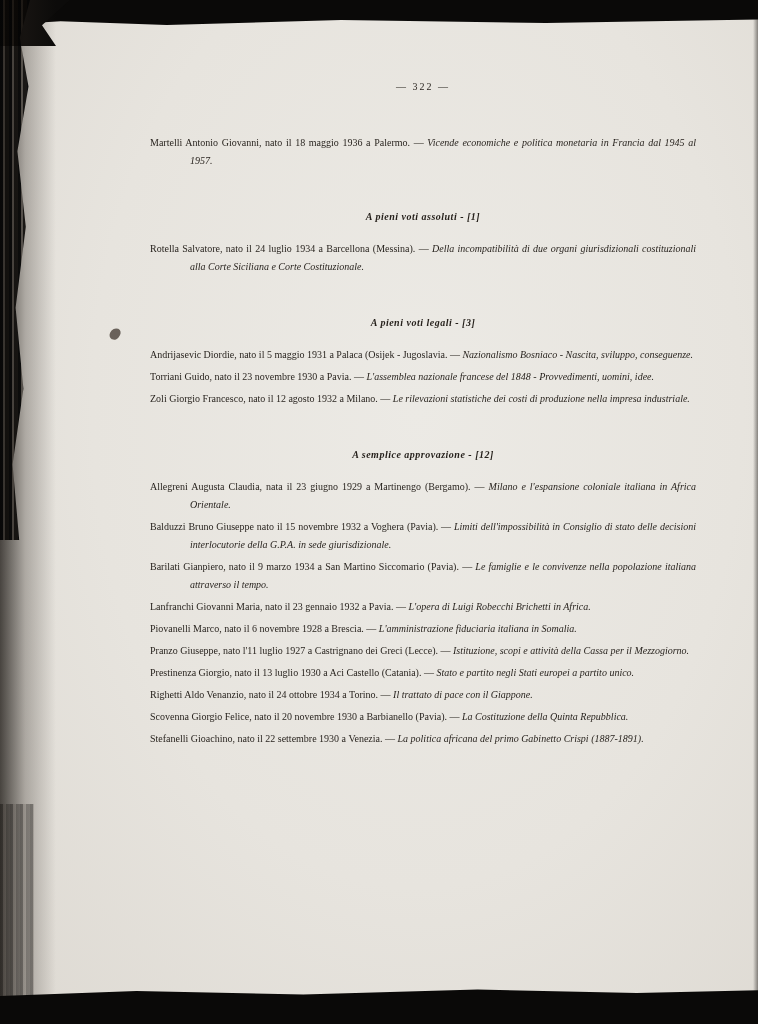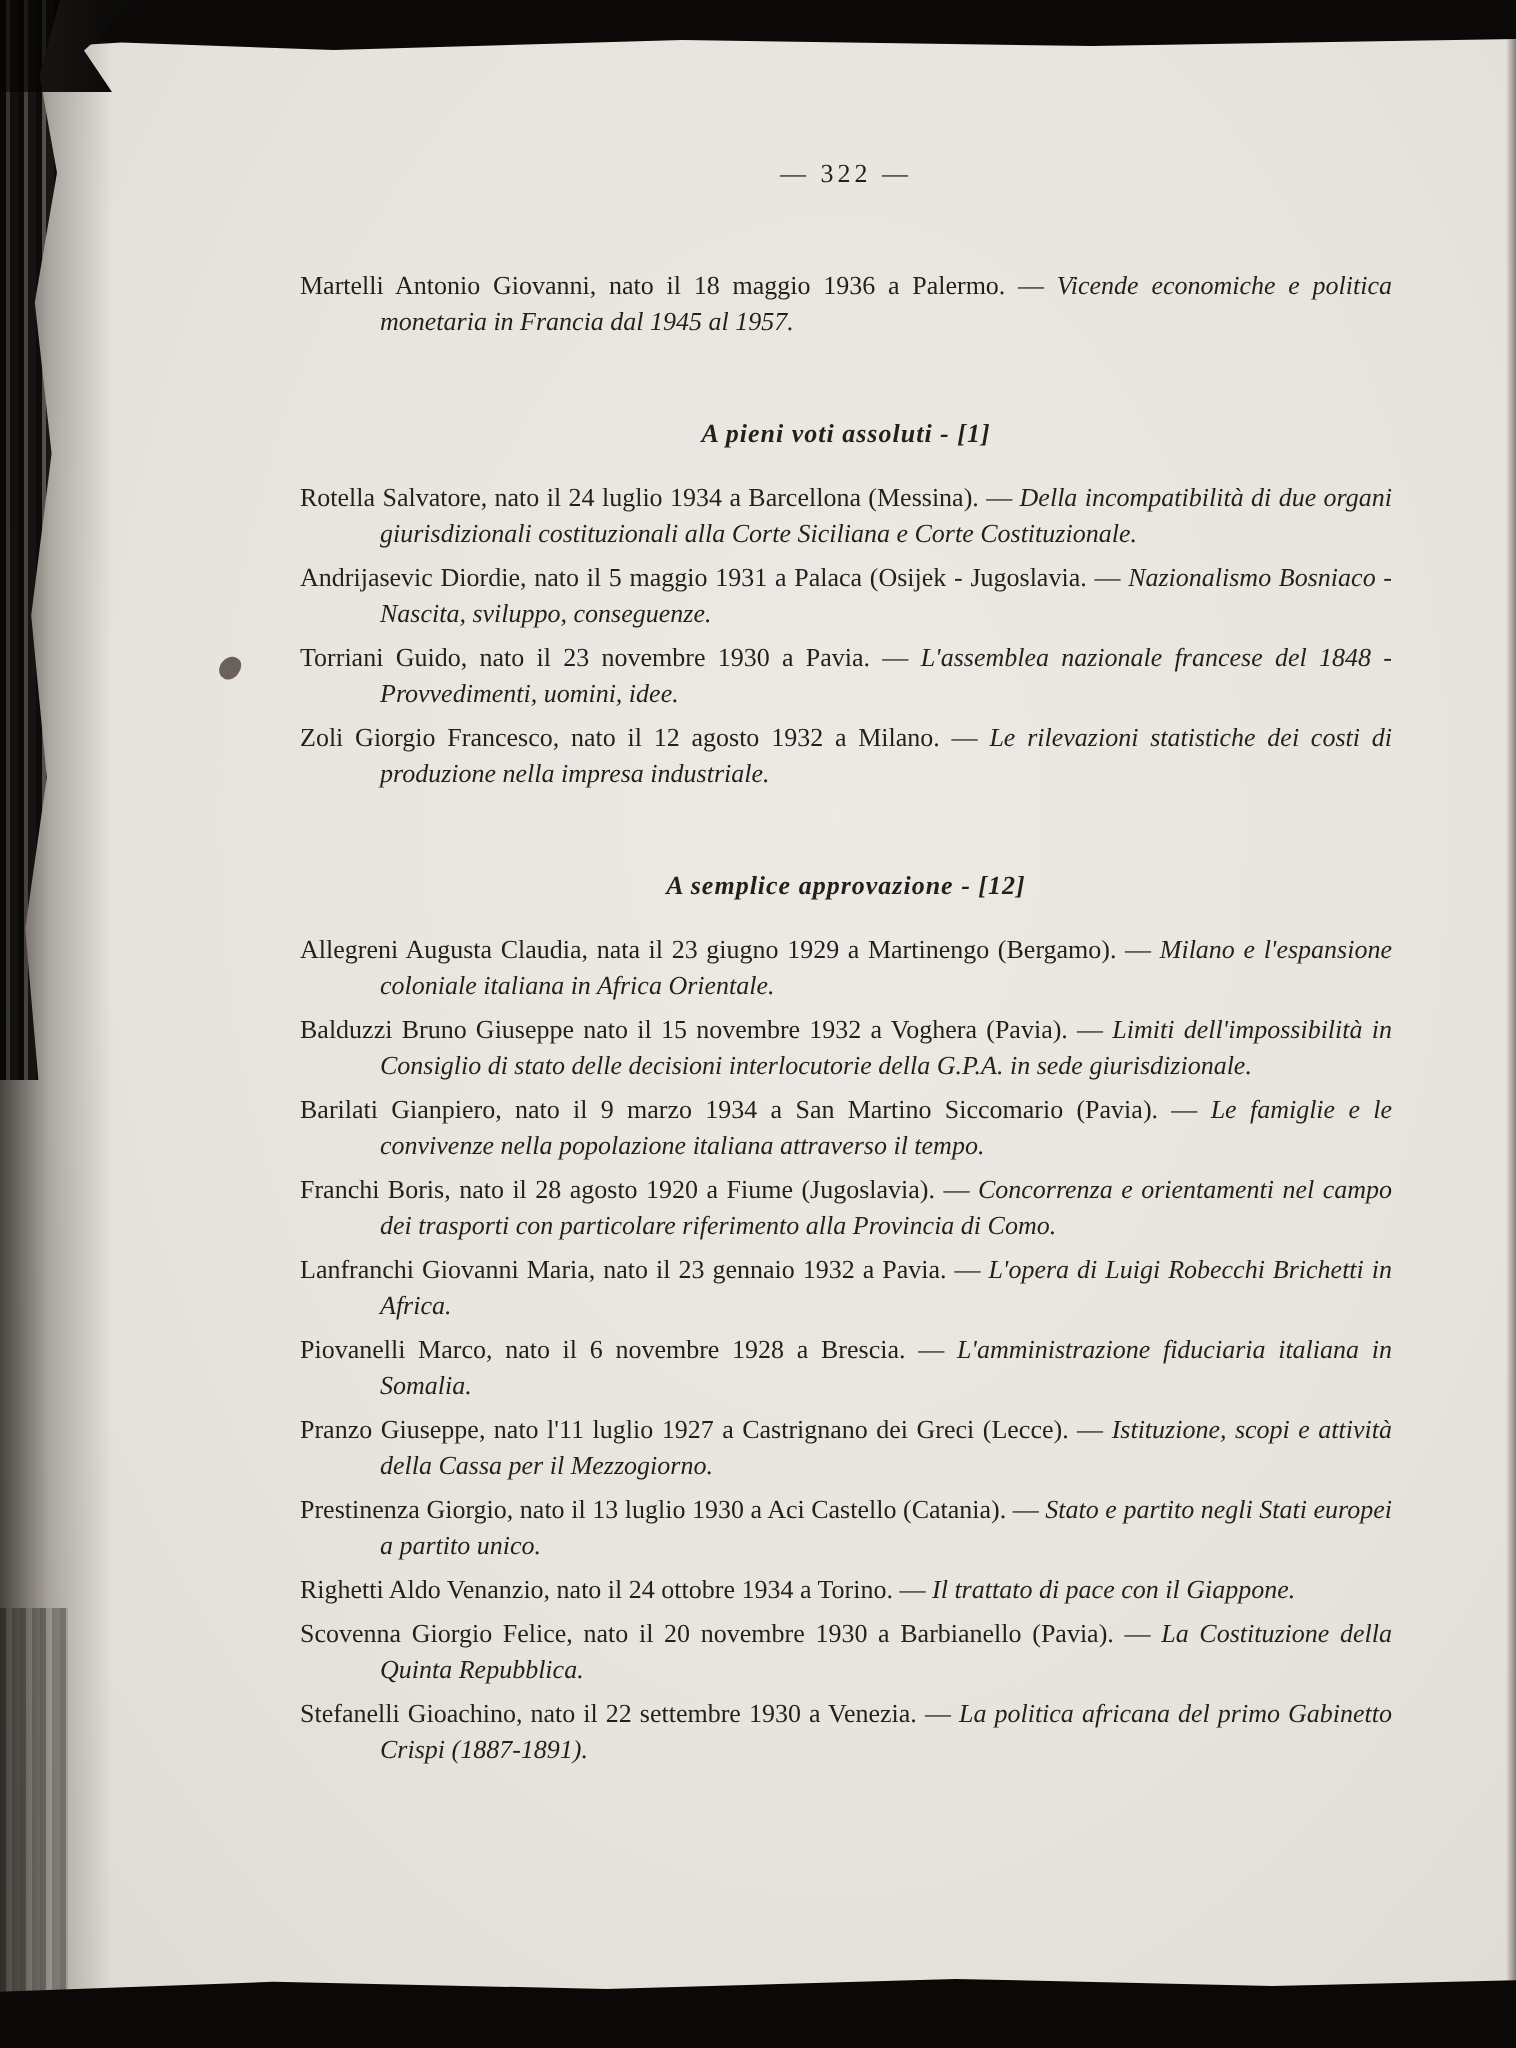--- a/index.html
+++ b/index.html
@@ -53,21 +53,21 @@
   }
   .ink-smudge {
     position:absolute; left:110px; top:328px; width:10px; height:12px;
     background:#4a4038; border-radius:60% 40% 55% 45%;
     transform:rotate(25deg); opacity:0.8;
   }
   
   .content {
     position:absolute; left:146px; right:58px; top:78px;
     color:#241f1a;
-    font-size:13px; line-height:18px;
+    font-size:10px; line-height:18px;
   }
   .page-number {
     text-align:center; letter-spacing:2px; margin:0 0 38px 0;
   }
   .section-heading {
     text-align:center; font-weight:bold; letter-spacing:0.5px;
     margin:38px 0 14px 0;
     font-style:italic;
   }
   .entry {
@@ -80,28 +80,28 @@
 <body>
 
 <div class="scan-page">
 
   <div class="content">
     <div class="page-number">— 322 —</div>
     <div id="doc-body">
         <p class="entry"><span>Martelli Antonio Giovanni, nato il 18 maggio 1936 a Palermo. — </span><span class="thesis">Vicende economiche e politica monetaria in Francia dal 1945 al 1957.</span></p>
         <div class="section-heading">A pieni voti assoluti - [1]</div>
         <p class="entry"><span>Rotella Salvatore, nato il 24 luglio 1934 a Barcellona (Messina). — </span><span class="thesis">Della incompatibilità di due organi giurisdizionali costituzionali alla Corte Siciliana e Corte Costituzionale.</span></p>
+        <div class="section-heading">A pieni voti legali - [3]</div>
         <p class="entry"><span>Andrijasevic Diordie, nato il 5 maggio 1931 a Palaca (Osijek - Jugoslavia. — </span><span class="thesis">Nazionalismo Bosniaco - Nascita, sviluppo, conseguenze.</span></p>
         <p class="entry"><span>Torriani Guido, nato il 23 novembre 1930 a Pavia. — </span><span class="thesis">L'assemblea nazionale francese del 1848 - Provvedimenti, uomini, idee.</span></p>
         <p class="entry"><span>Zoli Giorgio Francesco, nato il 12 agosto 1932 a Milano. — </span><span class="thesis">Le rilevazioni statistiche dei costi di produzione nella impresa industriale.</span></p>
         <div class="section-heading">A semplice approvazione - [12]</div>
         <p class="entry"><span>Allegreni Augusta Claudia, nata il 23 giugno 1929 a Martinengo (Bergamo). — </span><span class="thesis">Milano e l'espansione coloniale italiana in Africa Orientale.</span></p>
         <p class="entry"><span>Balduzzi Bruno Giuseppe nato il 15 novembre 1932 a Voghera (Pavia). — </span><span class="thesis">Limiti dell'impossibilità in Consiglio di stato delle decisioni interlocutorie della G.P.A. in sede giurisdizionale.</span></p>
         <p class="entry"><span>Barilati Gianpiero, nato il 9 marzo 1934 a San Martino Siccomario (Pavia). — </span><span class="thesis">Le famiglie e le convivenze nella popolazione italiana attraverso il tempo.</span></p>
-        <p class="entry"><span>Franchi Boris, nato il 28 agosto 1920 a Fiume (Jugoslavia). — </span><span class="thesis">Concorrenza e orientamenti nel campo dei trasporti con particolare riferimento alla Provincia di Como.</span></p>
         <p class="entry"><span>Lanfranchi Giovanni Maria, nato il 23 gennaio 1932 a Pavia. — </span><span class="thesis">L'opera di Luigi Robecchi Brichetti in Africa.</span></p>
         <p class="entry"><span>Piovanelli Marco, nato il 6 novembre 1928 a Brescia. — </span><span class="thesis">L'amministrazione fiduciaria italiana in Somalia.</span></p>
         <p class="entry"><span>Pranzo Giuseppe, nato l'11 luglio 1927 a Castrignano dei Greci (Lecce). — </span><span class="thesis">Istituzione, scopi e attività della Cassa per il Mezzogiorno.</span></p>
         <p class="entry"><span>Prestinenza Giorgio, nato il 13 luglio 1930 a Aci Castello (Catania). — </span><span class="thesis">Stato e partito negli Stati europei a partito unico.</span></p>
         <p class="entry"><span>Righetti Aldo Venanzio, nato il 24 ottobre 1934 a Torino. — </span><span class="thesis">Il trattato di pace con il Giappone.</span></p>
         <p class="entry"><span>Scovenna Giorgio Felice, nato il 20 novembre 1930 a Barbianello (Pavia). — </span><span class="thesis">La Costituzione della Quinta Repubblica.</span></p>
         <p class="entry"><span>Stefanelli Gioachino, nato il 22 settembre 1930 a Venezia. — </span><span class="thesis">La politica africana del primo Gabinetto Crispi (1887-1891).</span></p>
       </div>
   </div>
 

